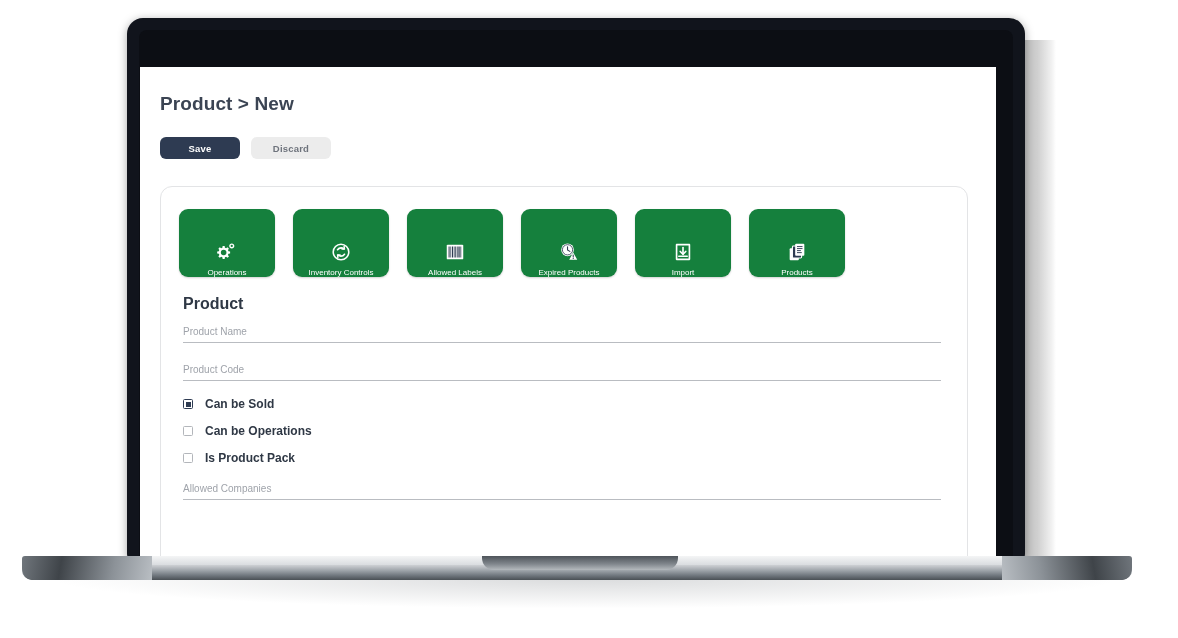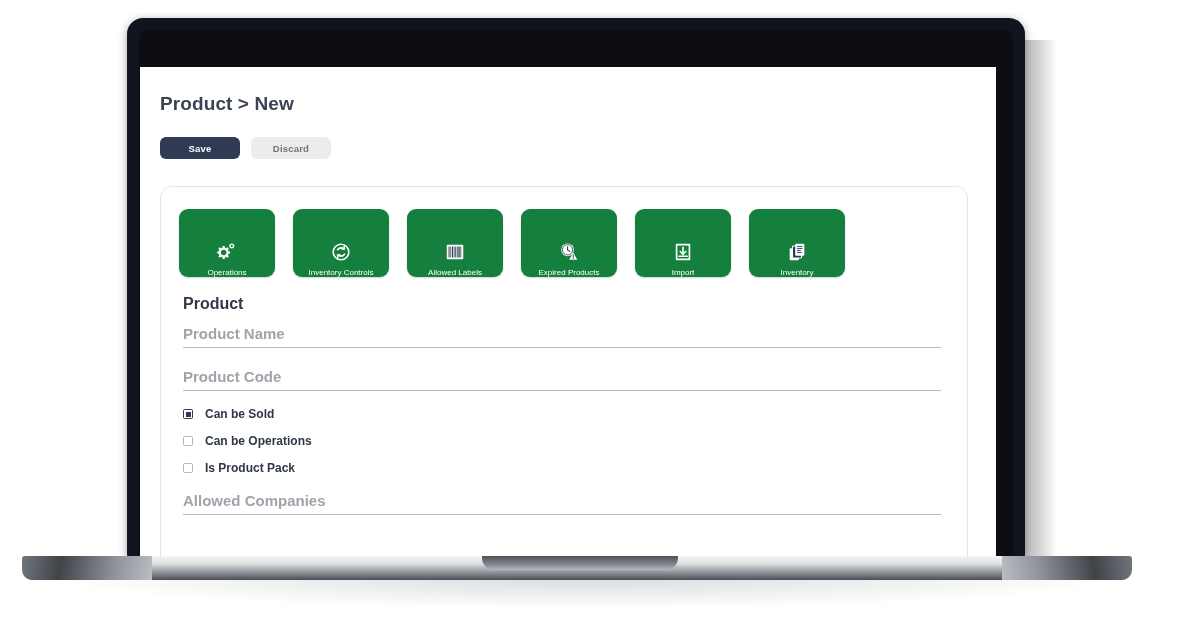--- a/index.html
+++ b/index.html
@@ -190,25 +190,24 @@
     color: #2f3845;
     margin: 4px 0 8px 4px;
   }
   .field { margin: 0 0 6px 4px; padding-right: 8px; }
   .field input {
     width: 100%;
     border: none;
     border-bottom: 1px solid #b9bcc1;
     background: transparent;
     font-family: "Liberation Sans", sans-serif;
-    font-size: 15px;
+    font-size: 10px;
     color: #3b4453;
     padding: 4px 0 5px 0;
     outline: none;
-    font-weight: bold;
   }
   .field input::placeholder { color: #9fa3aa; }
   .field.spaced { margin-top: 16px; }
 
   .check-list { margin: 16px 0 0 4px; }
   .check-row {
     display: flex; align-items: center;
     gap: 12px;
     margin-bottom: 13px;
     cursor: pointer;
@@ -340,21 +339,21 @@
                 <rect x="7" y="5.5" width="10" height="13" rx="1" fill="#2e3b52" stroke="#ffffff" stroke-width="1.2"></rect>
                 <rect x="10" y="3" width="10" height="13" rx="1" fill="#ffffff"></rect>
                 <g fill="#2e3b52">
                   <rect x="12" y="5.6" width="6" height="1"></rect>
                   <rect x="12" y="7.8" width="6" height="1"></rect>
                   <rect x="12" y="10" width="4.2" height="1"></rect>
                   <rect x="12" y="12.2" width="5.2" height="1"></rect>
                 </g>
               </svg>
             </span>
-            <span class="tile-label">Inventory</span>
+            <span class="tile-label">Products</span>
           </div>
 
 
         </div>
 
         <div class="section-heading">Product</div>
 
         <div class="field">
           <input type="text" placeholder="Product Name" style="">
         </div>

